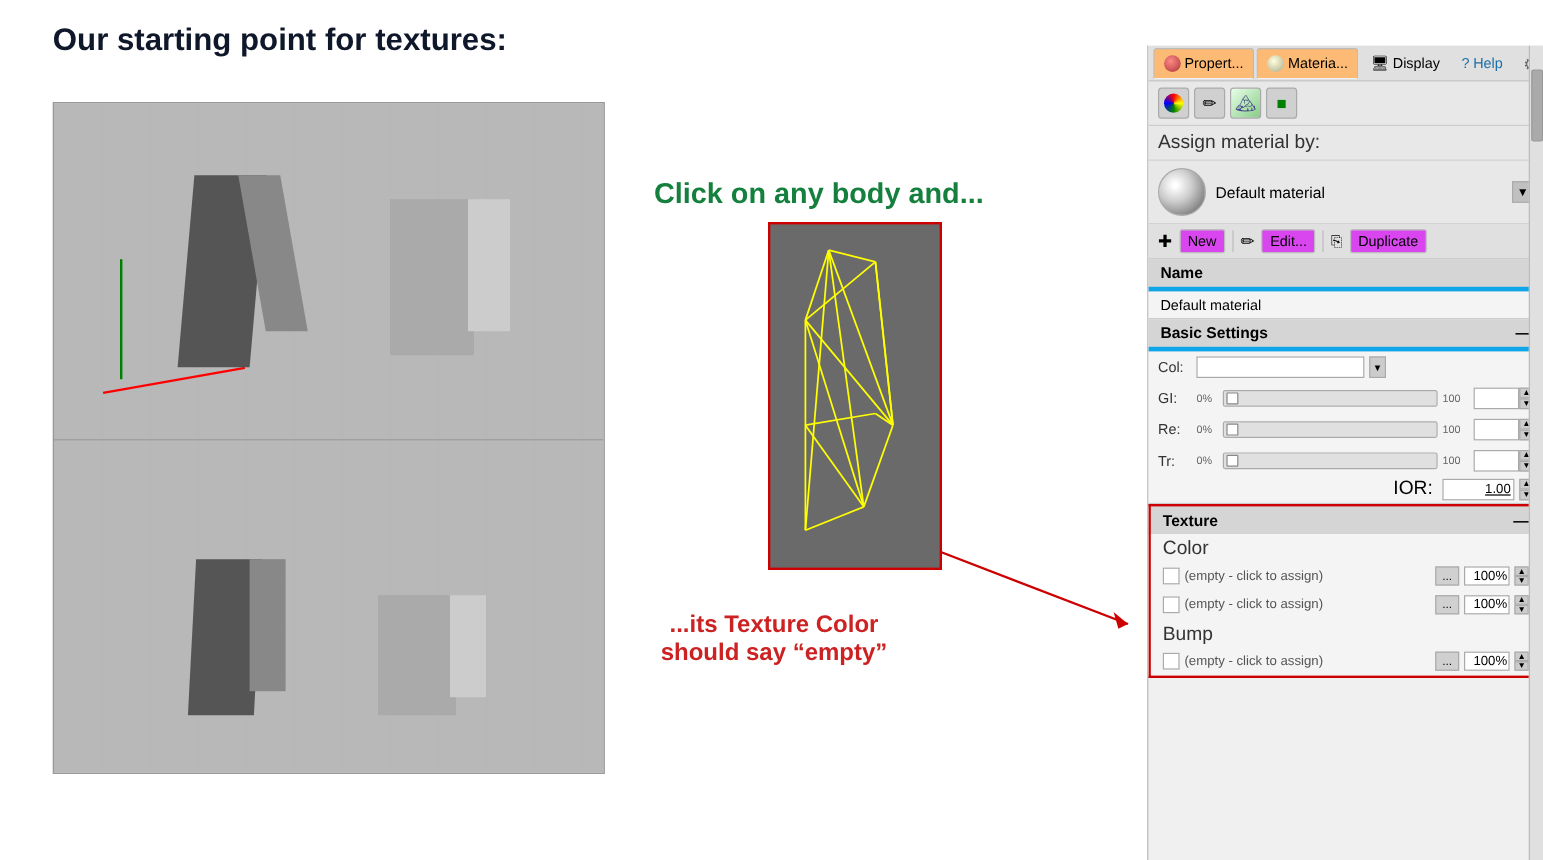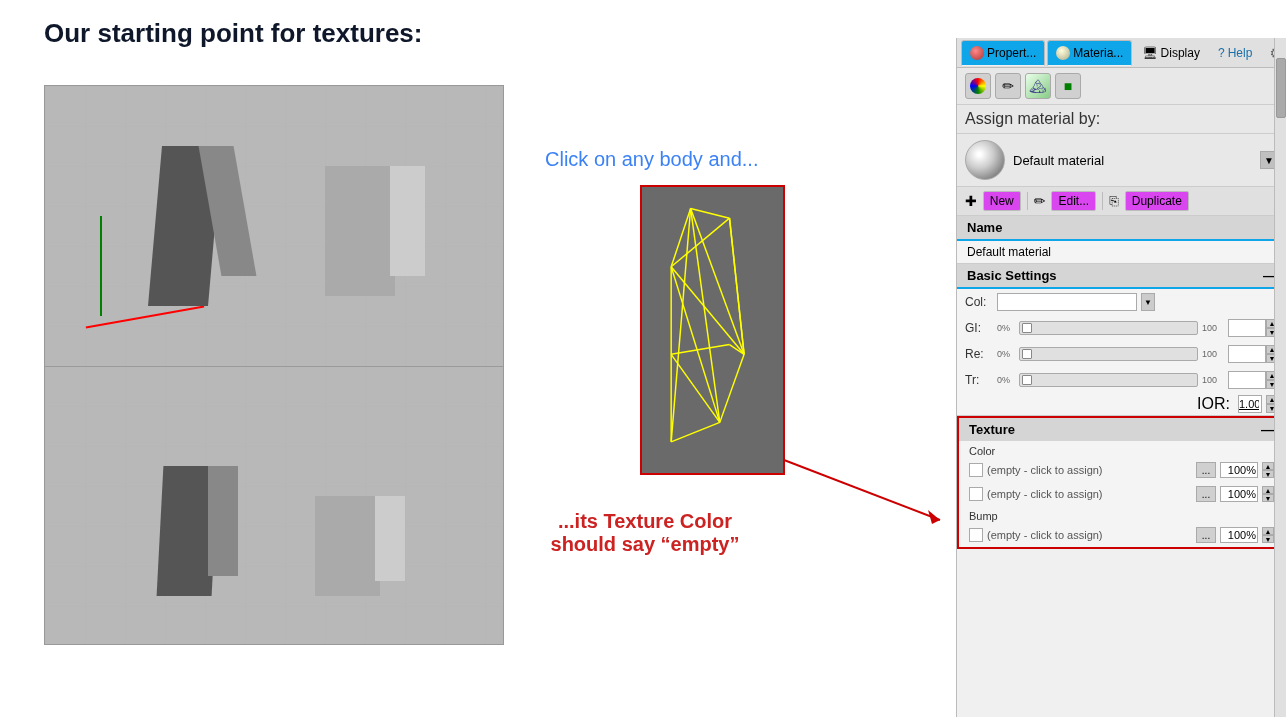--- a/index.html
+++ b/index.html
@@ -159,23 +159,23 @@
     .wireframe-svg {
       width: 100%;
       height: 100%;
     }
 
     
     .annotation-click {
       position: absolute;
       top: 148px;
       left: 545px;
-      font-size: 20px;
-      font-weight: normal;
-      color: #3b82f6;
+      font-size: 24px;
+      font-weight: bold;
+      color: #15803d;
     }
 
     .annotation-texture {
       position: absolute;
       top: 510px;
       left: 530px;
       font-size: 20px;
       font-weight: bold;
       color: #cc2222;
       text-align: center;
@@ -220,21 +220,21 @@
       padding: 3px 8px;
       background: #d4d4d4;
       border: 1px solid #bbb;
       border-radius: 3px 3px 0 0;
       font-size: 12px;
       cursor: pointer;
       height: 26px;
     }
 
     .panel-tab.active {
-      background: #0ea5e9;
+      background: #fdba74;
       border-bottom: 1px solid #f0f0f0;
     }
 
     .panel-gear {
       margin-left: auto;
       font-size: 14px;
       color: #666;
       cursor: pointer;
     }
 
@@ -349,21 +349,21 @@
       background: #bbb;
     }
 
     
     .section-header {
       display: flex;
       align-items: center;
       justify-content: space-between;
       padding: 4px 10px;
       background: #d5d5d5;
-      border-bottom: 2px solid #0ea5e9;
+      border-bottom: 4px solid #0ea5e9;
       font-weight: bold;
       font-size: 13px;
     }
 
     .section-body {
       background: #f4f4f4;
       border-bottom: 1px solid #ccc;
     }
 
     
@@ -495,21 +495,21 @@
     }
 
     .textures-section-body {
       background: #f4f4f4;
       border: 2px solid #cc0000;
       border-top: none;
     }
 
     .texture-group-label {
       padding: 4px 10px 1px 10px;
-      font-size: 11px;
+      font-size: 16px;
       font-weight: normal;
       color: #333;
     }
 
     .texture-row {
       display: flex;
       align-items: center;
       padding: 2px 10px;
       gap: 4px;
       min-height: 24px;
@@ -808,21 +808,21 @@
             <input class="spinner-field" value="" style="">
             <div class="spinner-arrows">
               <div class="spinner-up">▲</div>
               <div class="spinner-down">▼</div>
             </div>
           </div>
         </div>
 
         <div class="ior-row">
           <span style="font-size:16px;margin-right:4px;">IOR:</span>
-          <input class="spinner-field" style="width: 24px; text-decoration: underline;" value="1.00">
+          <input class="spinner-field" style="width: 60px; text-decoration: underline;" value="1.00">
           <div class="spinner-arrows">
             <div class="spinner-up">▲</div>
             <div class="spinner-down">▼</div>
           </div>
         </div>
       </div>
     </div>
 
     <div>
       <div class="textures-section-header">

